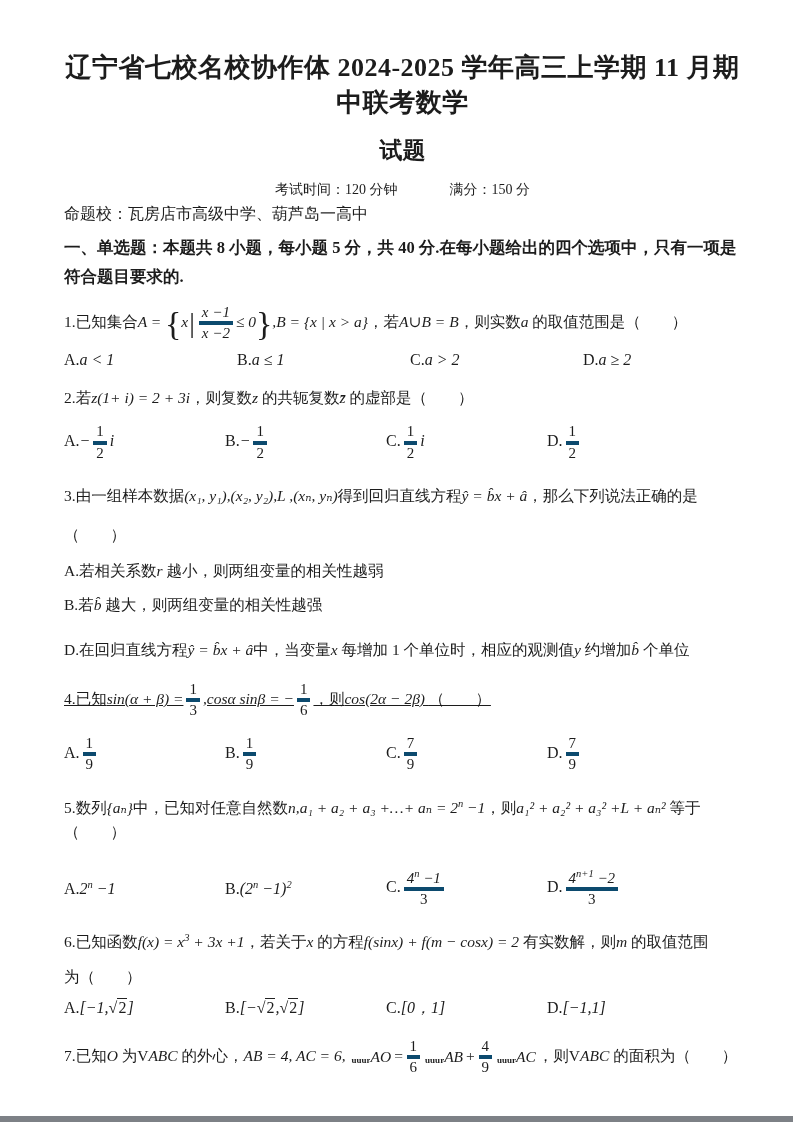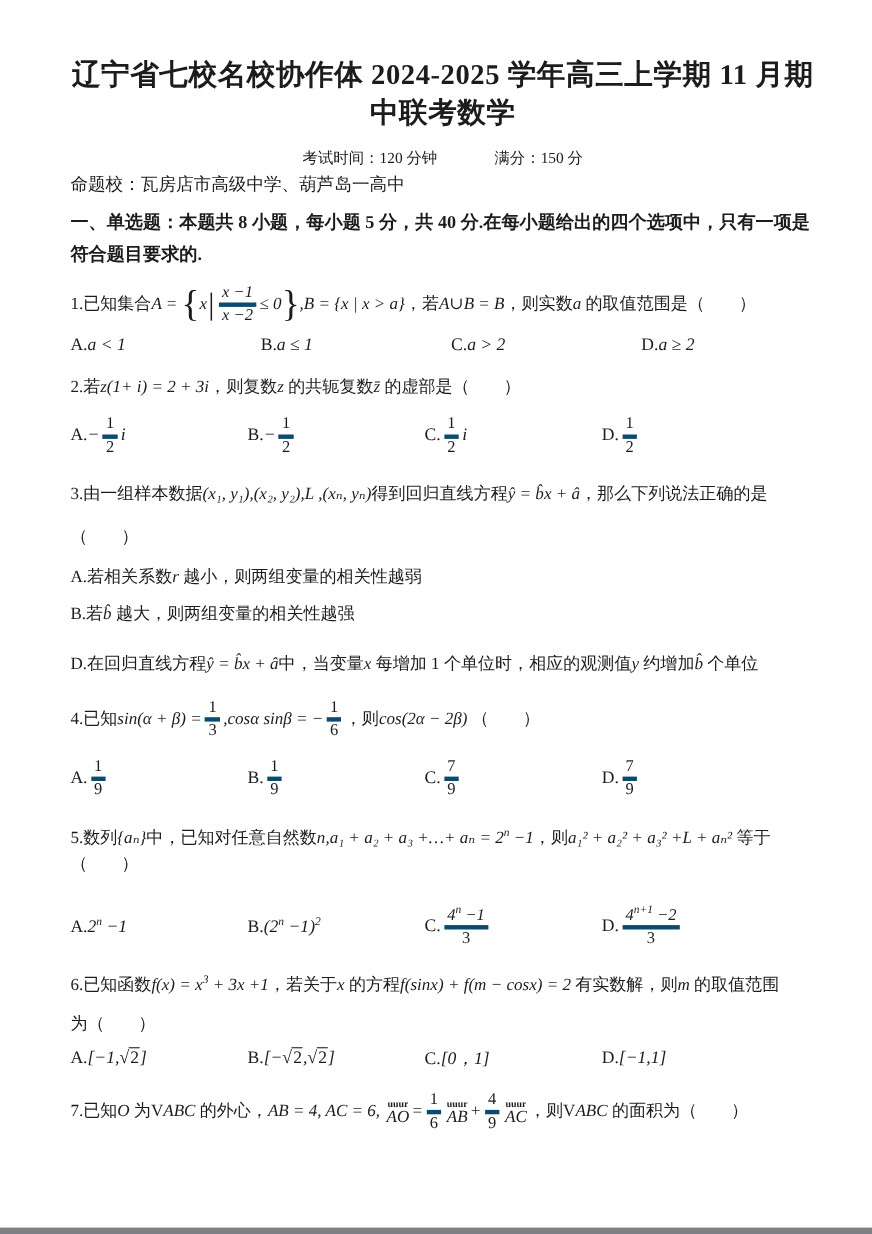--- a/index.html
+++ b/index.html
@@ -22,21 +22,21 @@
   sup{font-size:10.5px;font-style:italic;}
   
   .fr{display:inline-flex;flex-direction:column;align-items:center;vertical-align:middle;
       line-height:1.15;margin:0 3px;font-size:15px;}
   .fr .n{border-bottom:4px solid #0c4a6e;padding:0 3px;}
   .fr .d{padding:0 3px;}
   
   .big{font-size:34px;font-style:normal;vertical-align:middle;line-height:.8;}
   .bigbar{font-size:28px;font-style:normal;vertical-align:middle;line-height:.8;margin:0 1px;}
   
-  .vec{display:inline-flex;flex-direction:column;align-items:center;vertical-align:middle;
+  .vec{display:inline-flex;flex-direction:row;align-items:flex-end;vertical-align:middle;
        line-height:1;margin:0 2px;}
   .vec .arr{font-size:9px;font-weight:bold;font-style:normal;height:9px;overflow:hidden;letter-spacing:0px;}
   .vec .base{font-style:italic;}
   
   .rd{border-top:1.3px solid #222;padding:0 1px;font-style:normal;}
   .tri{font-style:normal;}
   
   .optrow{display:flex;align-items:center;}
   .opt{width:161px;}
   .opt:last-child{width:auto;}
@@ -44,36 +44,37 @@
   .q1{margin-top:12px;}
   .q1o{margin-top:9px;gap:12px;}
   .q2{margin-top:17px;}
   .q2o{margin-top:13px;}
   .q3{margin-top:22px;}
   .q3p{margin-top:15px;}
   .q3a{margin-top:12px;}
   .q3b{margin-top:10px;}
   .q3c{margin-top:12px;}
   .q3d{margin-top:21px;}
-  .q4{margin-top:19px;}
+  .q4{margin-top:19px;text-decoration:underline;}
   .q4o{margin-top:15px;}
   .q5{margin-top:23px;}
   .q5o{margin-top:24px;}
   .q6{margin-top:21px;}
   .q6b{margin-top:11px;}
   .q6o{margin-top:9px;}
   .q7{margin-top:19px;}
   .botbar{position:absolute;left:0;right:0;bottom:0;height:6px;background:#7d8186;}
 </style>
 </head>
 <body>
 
 <div class="page">
 
   <div class="title1">辽宁省七校名校协作体 2024-2025 学年高三上学期 11 月期中联考数学</div>
+  <div class="title2">试题</div>
 
   <div class="info">
     <span class="gapR">考试时间：120 分钟</span><span>满分：150 分</span>
   </div>
   <div class="info2">
     <span>命题校：瓦房店市高级中学、葫芦岛一高中</span>
   </div>
 
   <p class="section">一、单选题：本题共 8 小题，每小题 5 分，共 40 分.在每小题给出的四个选项中，只有一项是符合题目要求的.</p>
 

